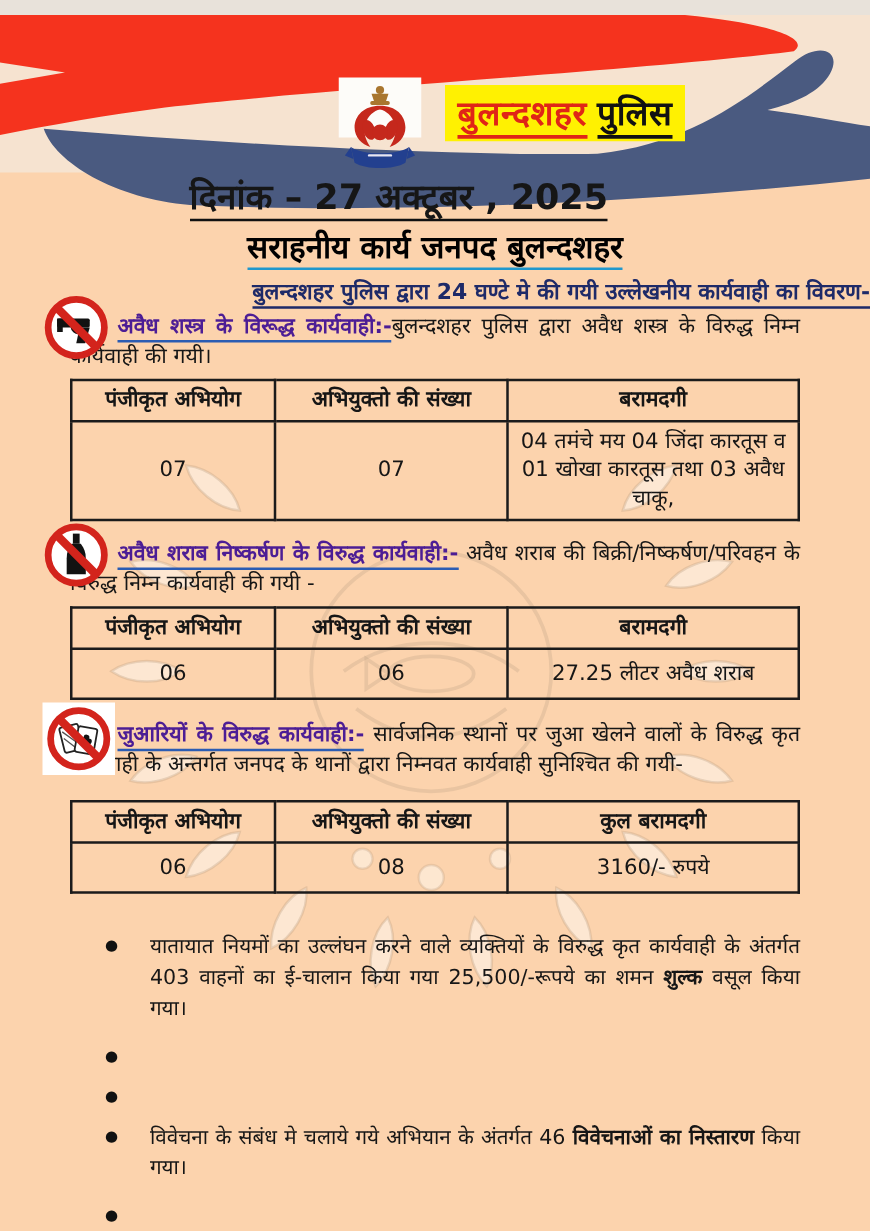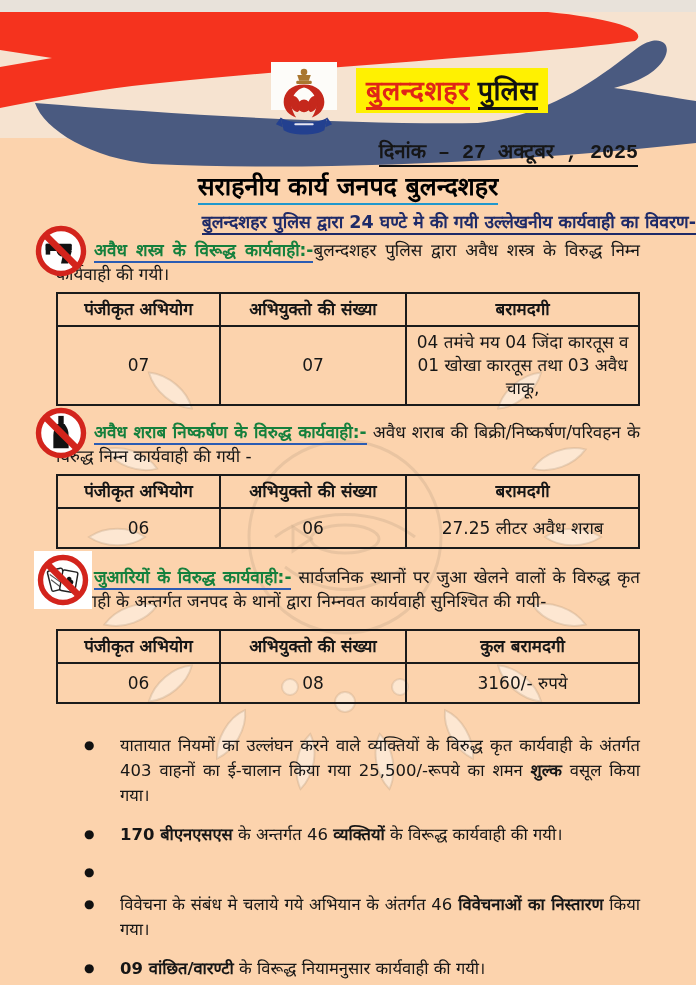--- a/index.html
+++ b/index.html
@@ -15,32 +15,32 @@
   .police-title{
     position:absolute;top:56px;left:356px;z-index:4;background:#fff101;
     padding:3px 10px 5px;font-size:27px;font-weight:bold;letter-spacing:.5px;white-space:nowrap;
   }
   .pt-red{color:#e02517;border-bottom:3px solid #e02517;padding-bottom:1px;}
   .pt-black{color:#121212;border-bottom:3px solid #121212;padding-bottom:1px;margin-left:8px;}
   
   .watermark{position:absolute;top:205px;left:85px;z-index:1;opacity:.6;}
   
   .content{position:relative;z-index:2;padding-top:125px;}
-  .date-line{text-align:right;padding-right:58px;font-size:20px;font-weight:bold;font-family:Liberation Mono, monospace;}
+  .date-line{text-align:center;padding-right:58px;font-size:28px;font-weight:bold;}
   .date-line span{border-bottom:2px solid #111;padding-bottom:1px;}
   .main-title{text-align:center;margin-top:4px;font-size:25px;font-weight:bold;}
   .main-title span{color:#000000;border-bottom:2px solid #2098cd;padding-bottom:2px;}
   .sub-title{text-align:right;margin-top:7px;font-size:17.5px;font-weight:bold;}
   .sub-title span{color:#1e2a68;border-bottom:2px solid #1e2a68;padding-bottom:1px;}
   .section{position:relative;padding:0 56px;margin-top:5px;}
   .sec-icon{position:absolute;left:34px;top:-14px;z-index:3;}
   .icon-bg{background:#ffffff;padding:2px;}
   .sec-p{margin:0;font-size:17px;line-height:1.42;text-align:justify;}
   .lead-gap{float:left;width:38px;height:24px;}
-  .sec-head{color:#15803d;font-weight:bold;border-bottom:2px solid #2b5cb3;padding-bottom:1px;}
+  .sec-head{color:#4c1d95;font-weight:bold;border-bottom:2px solid #2b5cb3;padding-bottom:1px;}
   .sec-table{width:100%;border-collapse:collapse;margin-top:6px;background:transparent;}
   .sec-table th,.sec-table td{
     border:2px solid #1b1b1b;text-align:center;vertical-align:middle;
     font-size:17px;padding:4px 8px;line-height:1.35;
   }
   .sec-table th{font-weight:bold;}
   .sec-table td{height:30px;}
   .c1{width:28%;}.c2{width:32%;}.c3{width:40%;}
   .t-gap{margin-top:14px;}
   .t-gap3{margin-top:16px;}
@@ -246,32 +246,30 @@
       </table>
     </div>
 
     <ul class="bullets">
       <li>
         <span class="dot">●</span>
         <span class="btxt"><span>यातायात नियमों का उल्लंघन करने वाले व्यक्तियों के विरुद्ध कृत कार्यवाही के अंतर्गत 403 वाहनों का ई-चालान किया गया 25,500/-रूपये का शमन </span><span class="b">शुल्क</span><span> वसूल किया गया।</span></span>
       </li>
       <li>
         <span class="dot">●</span>
-        <span class="btxt"><span class="b">170 बीएनएसएस</span><span> के अन्तर्गत 46 </span><span class="b">व्यक्तियों</span><span> के विरूद्ध कार्यवाही की गयी।</span></span>
       </li>
       <li>
         <span class="dot">●</span>
       </li>
       <li>
         <span class="dot">●</span>
         <span class="btxt"><span>विवेचना के संबंध मे चलाये गये अभियान के अंतर्गत 46 </span><span class="b">विवेचनाओं का निस्तारण</span><span> किया गया।</span></span>
       </li>
       <li>
         <span class="dot">●</span>
-        <span class="btxt"><span class="b">09 वांछित/वारण्टी</span><span> के विरूद्ध नियामनुसार कार्यवाही की गयी।</span></span>
       </li>
     </ul>
 
     <div class="footer-sign">
       
     </div>
 
   </div>
 </div>
 

